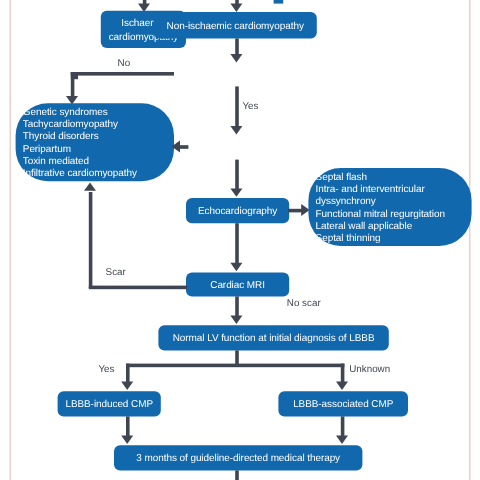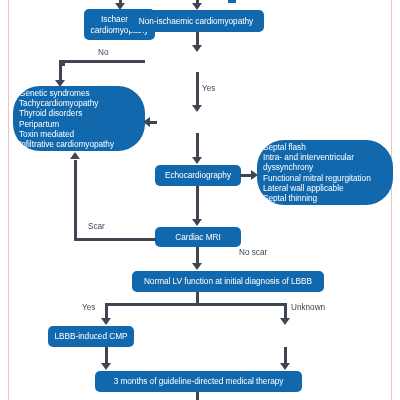--- a/index.html
+++ b/index.html
@@ -159,20 +159,21 @@
   <div class="line hline" style="left:105px;top:303px;width:182px;"></div>
   <div class="line vline" style="left:105px;top:303px;height:17px;"></div>
   <div class="line vline" style="left:284px;top:303px;height:17px;"></div>
   <div class="arrow down" style="left:101px;top:318px;"></div>
   <div class="arrow down" style="left:280px;top:318px;"></div>
   <div class="edge-label" style="left:82px;top:303px;">Yes</div>
   <div class="edge-label" style="left:291px;top:303px;">Unknown</div>
 
   <div class="node" style="left:48px;top:326px;width:86px;height:21px;">LBBB-induced CMP</div>
 
+  <div class="node" style="left:232px;top:326px;width:108px;height:21px;">LBBB-associated CMP</div>
 
   <div class="line vline" style="left:105px;top:347px;height:18px;"></div>
   <div class="arrow down" style="left:101px;top:363px;"></div>
   <div class="line vline" style="left:284px;top:347px;height:18px;"></div>
   <div class="arrow down" style="left:280px;top:363px;"></div>
 
   <div class="node" style="left:95px;top:371px;width:207px;height:21px;">3 months of guideline-directed medical therapy</div>
 
   <div class="line vline" style="left:196px;top:392px;height:10px;"></div>
 

